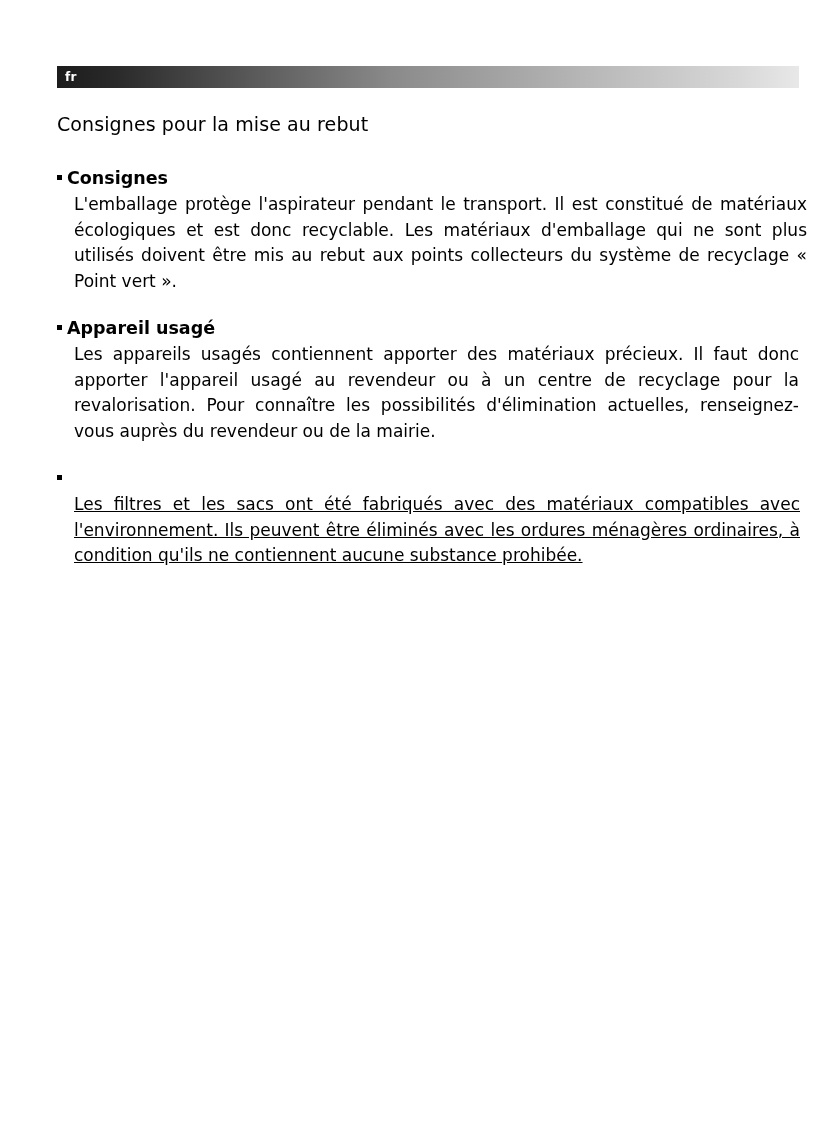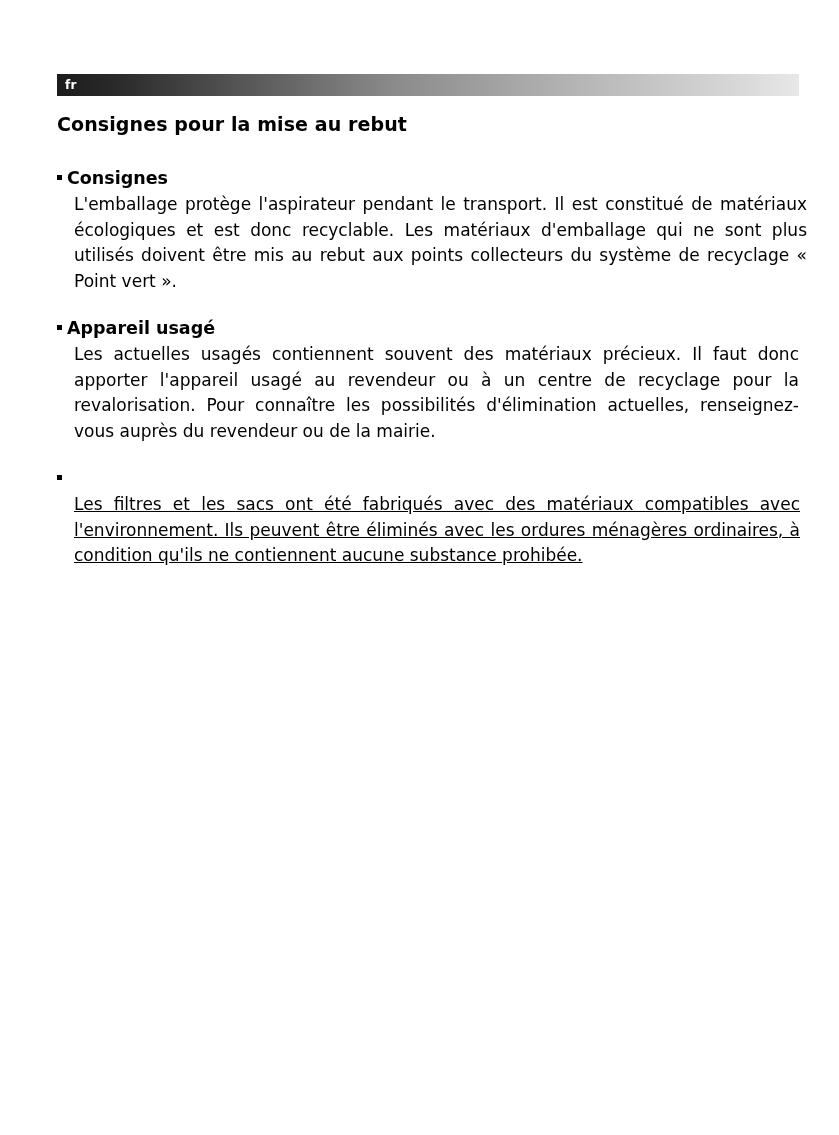--- a/index.html
+++ b/index.html
@@ -22,21 +22,21 @@
     top: 0;
     width: 839px;
     height: 1135px;
     background: #ffffff;
   }
 
   
   .header-bar {
     position: absolute;
     left: 57px;
-    top: 74px;
+    top: 66px;
     width: 742px;
     height: 22px;
   }
   .header-gradient {
     position: absolute;
     left: 0;
     top: 0;
     width: 742px;
     height: 22px;
     background: linear-gradient(to right, #1c1c1c 0%, #2a2a2a 8%, #8a8a8a 45%, #b8b8b8 72%, #d8d8d8 92%, #e8e8e8 100%);
@@ -54,21 +54,21 @@
 
   .content {
     position: absolute;
     left: 57px;
     top: 112px;
     width: 740px;
   }
 
   h1.doc-title {
     font-size: 19px;
-    font-weight: bold;
+    font-weight: normal;
     margin: 0 0 30px 0;
     padding: 0;
     letter-spacing: 0.1px;
     line-height: 24px;
   }
 
   .section {
     margin-bottom: 18px;
   }
 
@@ -126,21 +126,21 @@
 
     <h1 class="doc-title">Consignes pour la mise au rebut</h1>
 
     <div class="section sec-0">
       <div class="section-heading"><span class="bullet-sq"></span><span>Consignes</span></div>
       <p class="section-body">L'emballage protège l'aspirateur pendant le transport. Il est constitué de matériaux écologiques et est donc recyclable. Les matériaux d'emballage qui ne sont plus utilisés doivent être mis au rebut aux points collecteurs du système de recyclage « Point vert ».</p>
     </div>
 
     <div class="section sec-1">
       <div class="section-heading"><span class="bullet-sq"></span><span>Appareil usagé</span></div>
-      <p class="section-body">Les actuelles usagés contiennent souvent des matériaux précieux. Il faut donc apporter l'appareil usagé au revendeur ou à un centre de recyclage pour la revalorisation. Pour connaître les possibilités d'élimination actuelles, renseignez-vous auprès du revendeur ou de la mairie.</p>
+      <p class="section-body">Les appareils usagés contiennent apporter des matériaux précieux. Il faut donc apporter l'appareil usagé au revendeur ou à un centre de recyclage pour la revalorisation. Pour connaître les possibilités d'élimination actuelles, renseignez-vous auprès du revendeur ou de la mairie.</p>
     </div>
 
     <div class="section sec-2">
       <div class="section-heading"><span class="bullet-sq"></span></div>
       <p class="section-body">Les filtres et les sacs ont été fabriqués avec des matériaux compatibles avec l'environnement. Ils peuvent être éliminés avec les ordures ménagères ordinaires, à condition qu'ils ne contiennent aucune substance prohibée.</p>
     </div>
 
   </div>
 </div>
 

